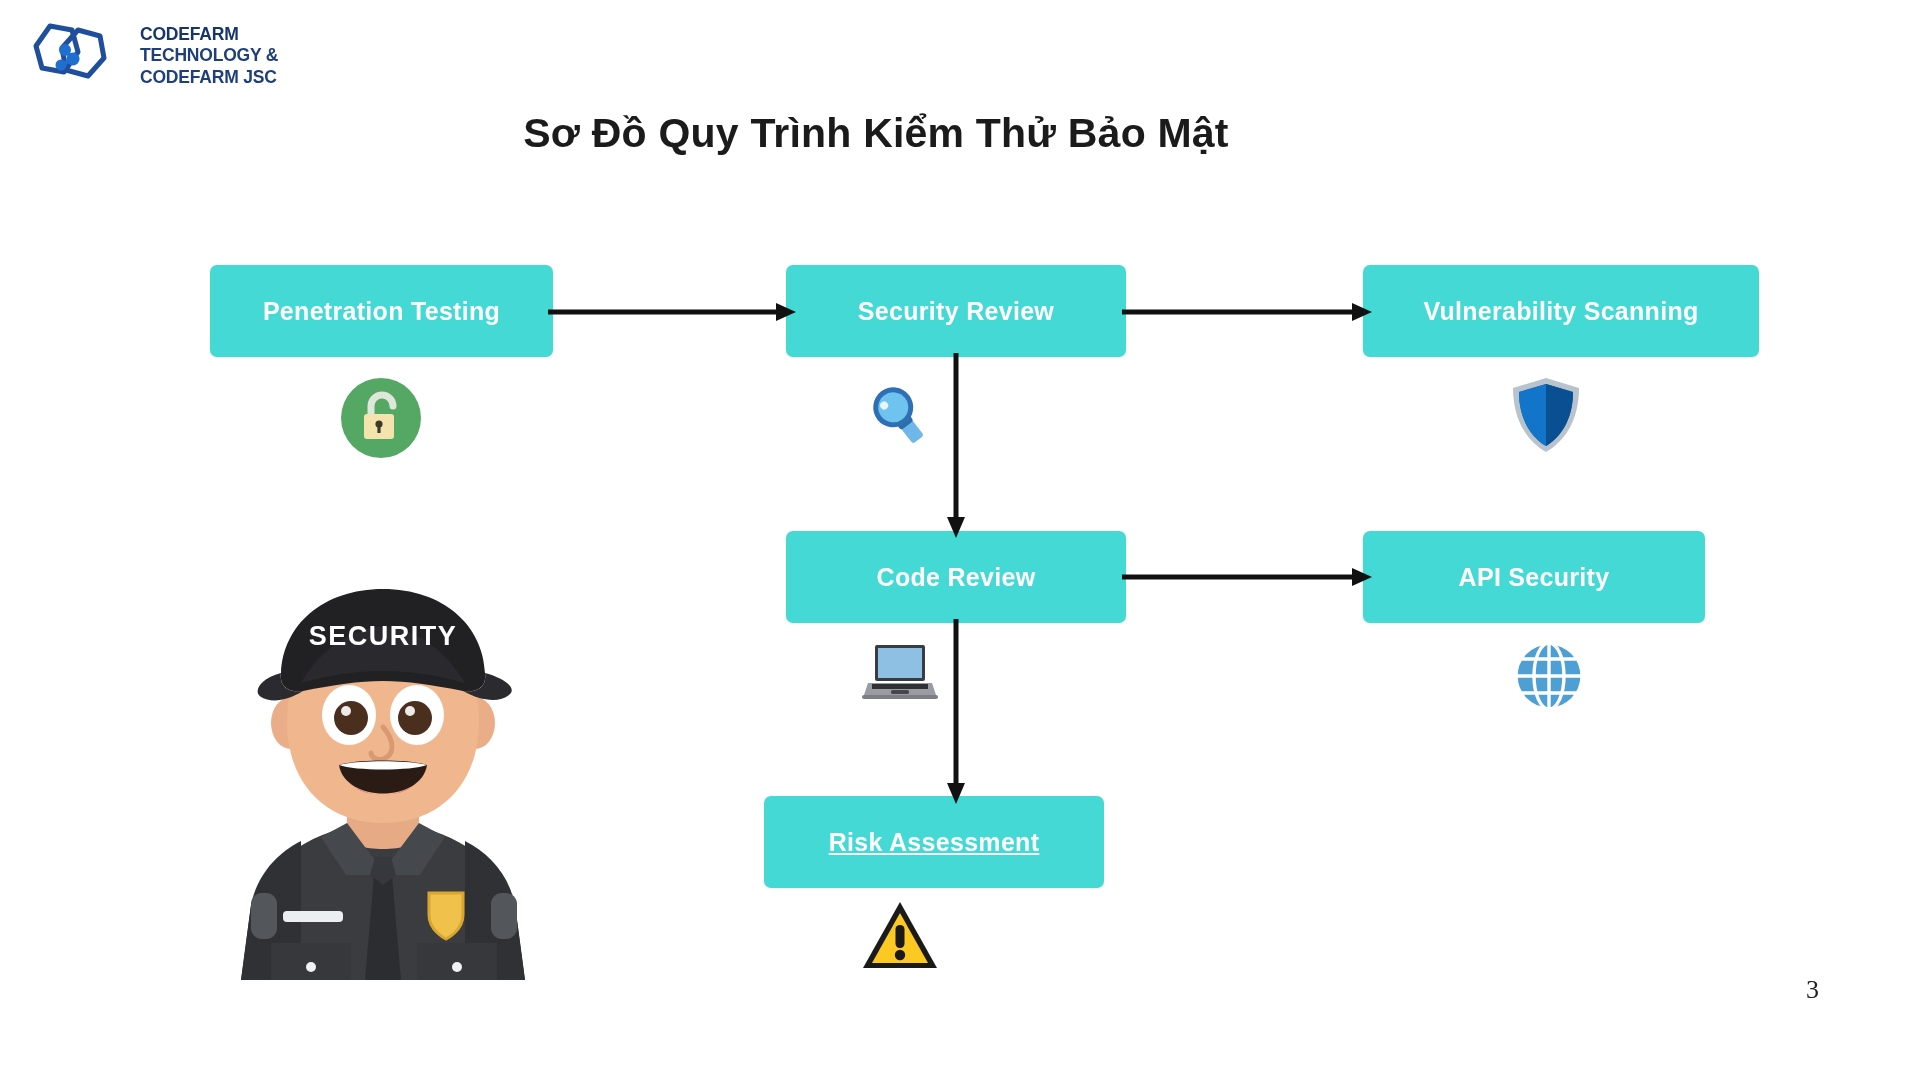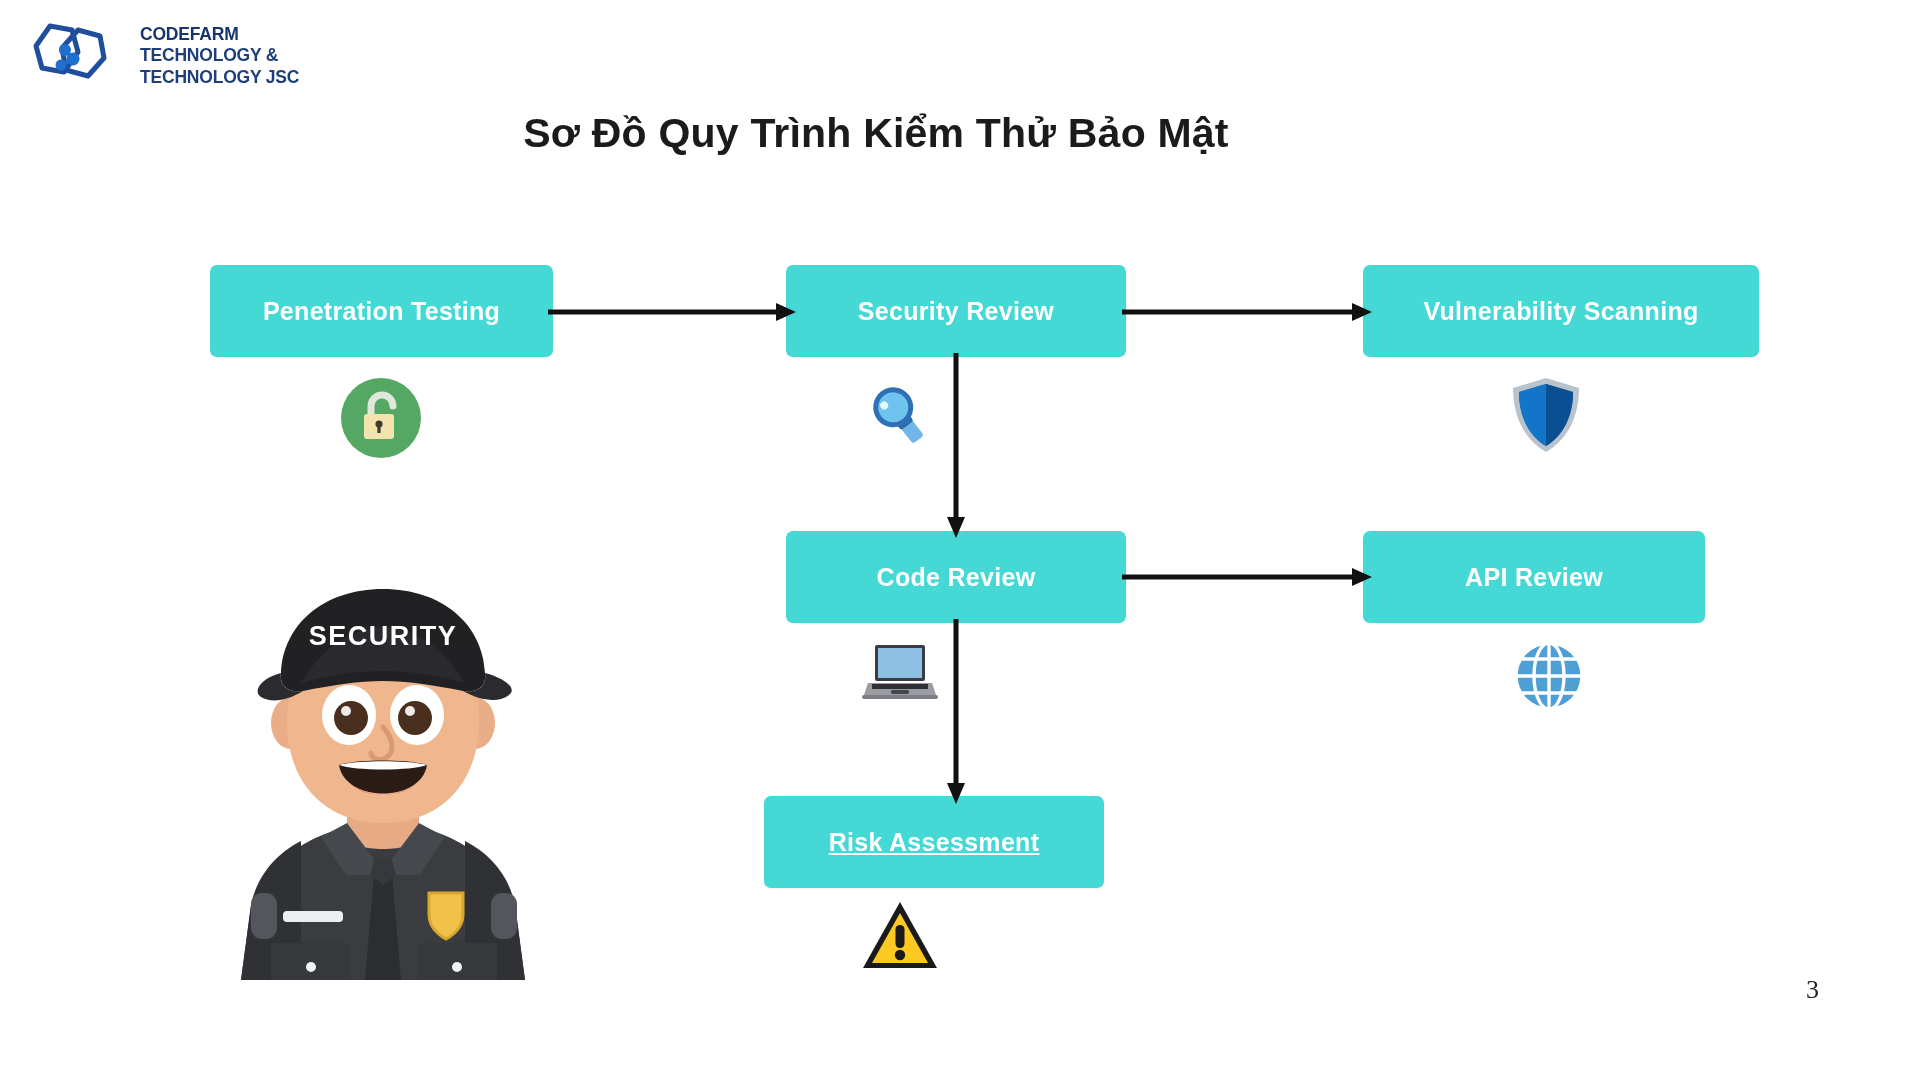--- a/index.html
+++ b/index.html
@@ -122,31 +122,31 @@
       <path d="M34 30 L50 12 L72 18 L76 40 L60 58 L38 52 Z"></path>
     </g>
     <circle cx="37" cy="32" r="6" fill="#1f6fd0"></circle>
     <circle cx="45" cy="41" r="6.5" fill="#1f6fd0"></circle>
     <circle cx="33" cy="47" r="5.5" fill="#1f6fd0"></circle>
     <path d="M37 32 L45 41 M45 41 L33 47" stroke="#1f6fd0" stroke-width="4"></path>
   </svg>
   <div id="logo-text">
     <div class="l1">CODEFARM</div>
     <div>TECHNOLOGY &amp;</div>
-    <div>TECHNOLOGY JSC</div>
+    <div>CODEFARM JSC</div>
   </div>
 </div>
 
 <div id="page-title">Sơ Đồ Quy Trình Kiểm Thử Bảo Mật</div>
 
 <div class="flow-box" id="box-pentest">Penetration Testing</div>
 <div class="flow-box" id="box-security">Security Review</div>
 <div class="flow-box" id="box-vuln">Vulnerability Scanning</div>
 <div class="flow-box" id="box-codereview">Code Review</div>
-<div class="flow-box" id="box-api">API Review</div>
+<div class="flow-box" id="box-api">API Security</div>
 <div class="flow-box" id="box-risk">Risk Assessment</div>
 
 <svg class="connector" id="arrow-pentest-security" viewBox="0 0 248 24">
   <line x1="0" y1="12" x2="232" y2="12" stroke="#111111" stroke-width="5"></line>
   <polygon points="248,12 228,3 228,21" fill="#111111"></polygon>
 </svg>
 
 <svg class="connector" id="arrow-security-vuln" viewBox="0 0 250 24">
   <line x1="0" y1="12" x2="234" y2="12" stroke="#111111" stroke-width="5"></line>
   <polygon points="250,12 230,3 230,21" fill="#111111"></polygon>

